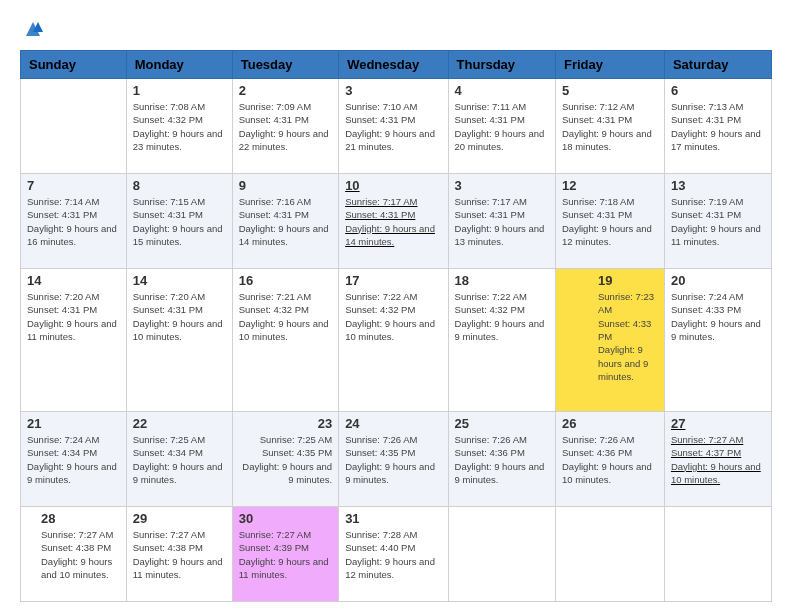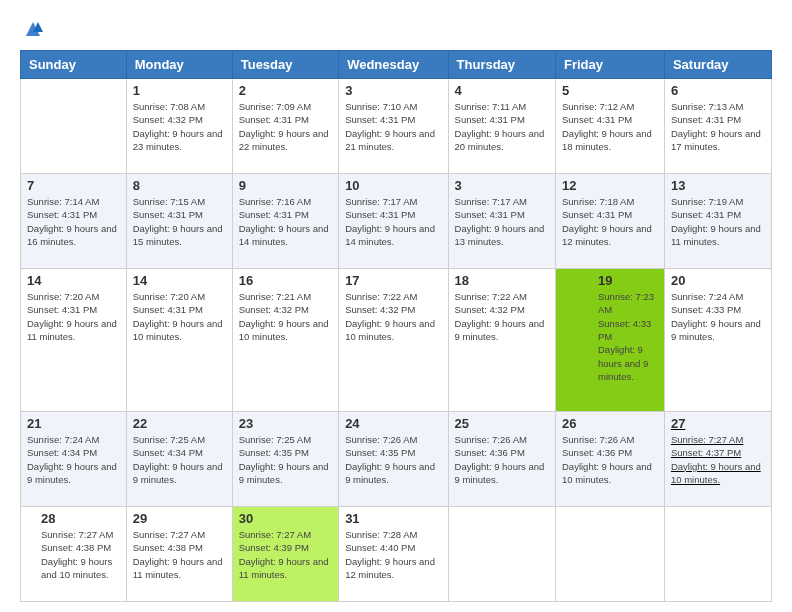--- a/index.html
+++ b/index.html
@@ -55,21 +55,21 @@
       font-size: 14px;
       color: #555;
     }
     .calendar {
       width: 100%;
       border-collapse: collapse;
       flex: 1;
     }
     .calendar th {
       background: #3a7abf;
-      color: #ffffff;
+      color: #000000;
       text-align: left;
       padding: 6px 8px;
       font-size: 13px;
       font-weight: 600;
       border: 1px solid #2e6aad;
     }
     .calendar td {
       vertical-align: top;
       border: 1px solid #d0d0d0;
       padding: 4px 6px;
@@ -164,21 +164,21 @@
             <div class="day-info">Sunrise: 7:14 AM<br>Sunset: 4:31 PM<br>Daylight: 9 hours and 16 minutes.</div>
           </td>
           <td style="background: rgb(240, 244, 250);">
             <span class="day-number">8</span>
             <div class="day-info">Sunrise: 7:15 AM<br>Sunset: 4:31 PM<br>Daylight: 9 hours and 15 minutes.</div>
           </td>
           <td style="background: rgb(240, 244, 250);">
             <span class="day-number">9</span>
             <div class="day-info">Sunrise: 7:16 AM<br>Sunset: 4:31 PM<br>Daylight: 9 hours and 14 minutes.</div>
           </td>
-          <td style="background: rgb(240, 244, 250);">
+          <td style="background: rgb(240, 244, 250); text-decoration: underline;">
             <span class="day-number">10</span>
             <div class="day-info">Sunrise: 7:17 AM<br>Sunset: 4:31 PM<br>Daylight: 9 hours and 14 minutes.</div>
           </td>
           <td style="background: rgb(240, 244, 250);">
             <span class="day-number">3</span>
             <div class="day-info">Sunrise: 7:17 AM<br>Sunset: 4:31 PM<br>Daylight: 9 hours and 13 minutes.</div>
           </td>
           <td style="background: rgb(240, 244, 250); margin-top: 9px;">
             <span class="day-number">12</span>
             <div class="day-info">Sunrise: 7:18 AM<br>Sunset: 4:31 PM<br>Daylight: 9 hours and 12 minutes.</div>
@@ -202,39 +202,39 @@
             <div class="day-info">Sunrise: 7:21 AM<br>Sunset: 4:32 PM<br>Daylight: 9 hours and 10 minutes.</div>
           </td>
           <td style="background: rgb(255, 255, 255); margin-top: 36px;">
             <span class="day-number">17</span>
             <div class="day-info">Sunrise: 7:22 AM<br>Sunset: 4:32 PM<br>Daylight: 9 hours and 10 minutes.</div>
           </td>
           <td style="background: rgb(255, 255, 255);">
             <span class="day-number">18</span>
             <div class="day-info">Sunrise: 7:22 AM<br>Sunset: 4:32 PM<br>Daylight: 9 hours and 9 minutes.</div>
           </td>
-          <td style="background: #84cc16; padding-left: 42px;">
+          <td style="background: #fde047; padding-left: 42px;">
             <span class="day-number">19</span>
             <div class="day-info">Sunrise: 7:23 AM<br>Sunset: 4:33 PM<br>Daylight: 9 hours and 9 minutes.</div>
           </td>
           <td style="background: rgb(255, 255, 255);">
             <span class="day-number">20</span>
             <div class="day-info">Sunrise: 7:24 AM<br>Sunset: 4:33 PM<br>Daylight: 9 hours and 9 minutes.</div>
           </td>
         </tr>
         <tr>
           <td style="background: rgb(240, 244, 250);">
             <span class="day-number">21</span>
             <div class="day-info">Sunrise: 7:24 AM<br>Sunset: 4:34 PM<br>Daylight: 9 hours and 9 minutes.</div>
           </td>
           <td style="background: rgb(240, 244, 250);">
             <span class="day-number">22</span>
             <div class="day-info">Sunrise: 7:25 AM<br>Sunset: 4:34 PM<br>Daylight: 9 hours and 9 minutes.</div>
           </td>
-          <td style="background: rgb(240, 244, 250);">
+          <td style="background: rgb(240, 244, 250); text-align: right;">
             <span class="day-number">23</span>
             <div class="day-info">Sunrise: 7:25 AM<br>Sunset: 4:35 PM<br>Daylight: 9 hours and 9 minutes.</div>
           </td>
           <td style="background: rgb(240, 244, 250);">
             <span class="day-number">24</span>
             <div class="day-info">Sunrise: 7:26 AM<br>Sunset: 4:35 PM<br>Daylight: 9 hours and 9 minutes.</div>
           </td>
           <td style="background: rgb(240, 244, 250);">
             <span class="day-number">25</span>
             <div class="day-info">Sunrise: 7:26 AM<br>Sunset: 4:36 PM<br>Daylight: 9 hours and 9 minutes.</div>
@@ -250,21 +250,21 @@
         </tr>
         <tr>
           <td style="background: rgb(255, 255, 255); padding-left: 20px;">
             <span class="day-number">28</span>
             <div class="day-info">Sunrise: 7:27 AM<br>Sunset: 4:38 PM<br>Daylight: 9 hours and 10 minutes.</div>
           </td>
           <td style="background: rgb(255, 255, 255); margin-left: 48px;">
             <span class="day-number">29</span>
             <div class="day-info">Sunrise: 7:27 AM<br>Sunset: 4:38 PM<br>Daylight: 9 hours and 11 minutes.</div>
           </td>
-          <td style="background: #bef264;">
+          <td style="background: #f0abfc;">
             <span class="day-number">30</span>
             <div class="day-info">Sunrise: 7:27 AM<br>Sunset: 4:39 PM<br>Daylight: 9 hours and 11 minutes.</div>
           </td>
           <td style="background: rgb(255, 255, 255);">
             <span class="day-number">31</span>
             <div class="day-info">Sunrise: 7:28 AM<br>Sunset: 4:40 PM<br>Daylight: 9 hours and 12 minutes.</div>
           </td>
           <td class="empty-cell"></td>
           <td class="empty-cell"></td>
           <td class="empty-cell"></td>

